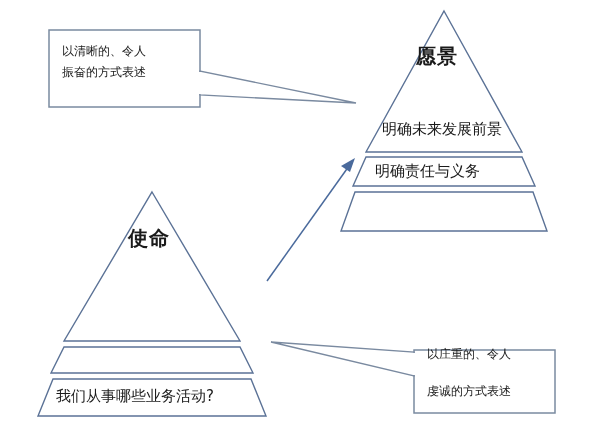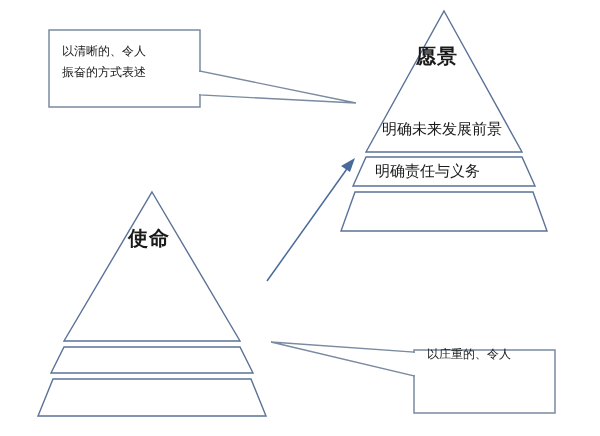--- a/index.html
+++ b/index.html
@@ -96,19 +96,21 @@
 
   <div class="label tier-text" style="left:382px; top:121px;">明确未来发展前景</div>
 
   <div class="label tier-text" style="left:375px; top:163px;">明确责任与义务</div>
 
 
   <div class="label pyramid-title" style="left:128px; top:227px;">使命</div>
 
 
 
+  <div class="label tier-text" style="left:56px; top:388px;">我们从事哪些业务活动?</div>
 
   <div class="callout-text" style="left:62px; top:43px;">以清晰的、令人</div>
   <div class="callout-text" style="left:62px; top:64px;">振奋的方式表述</div>
 
   <div class="callout-text" style="left:427px; top:346px;">以庄重的、令人</div>
+  <div class="callout-text" style="left:427px; top:383px;">虔诚的方式表述</div>
 
 </div>
 
 </body></html>

